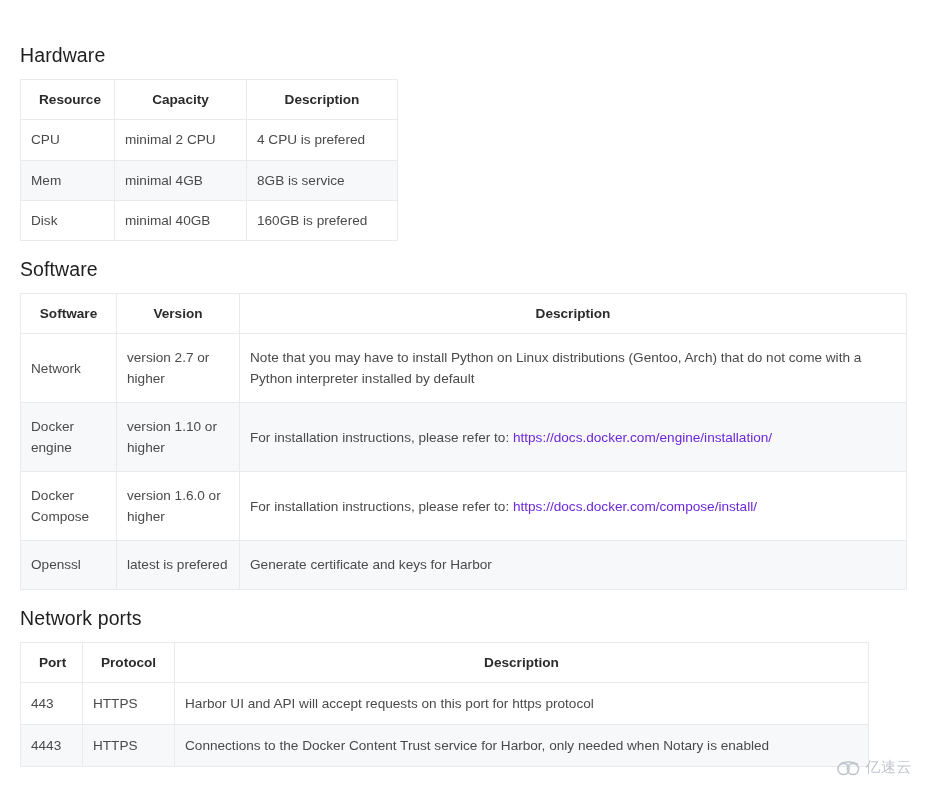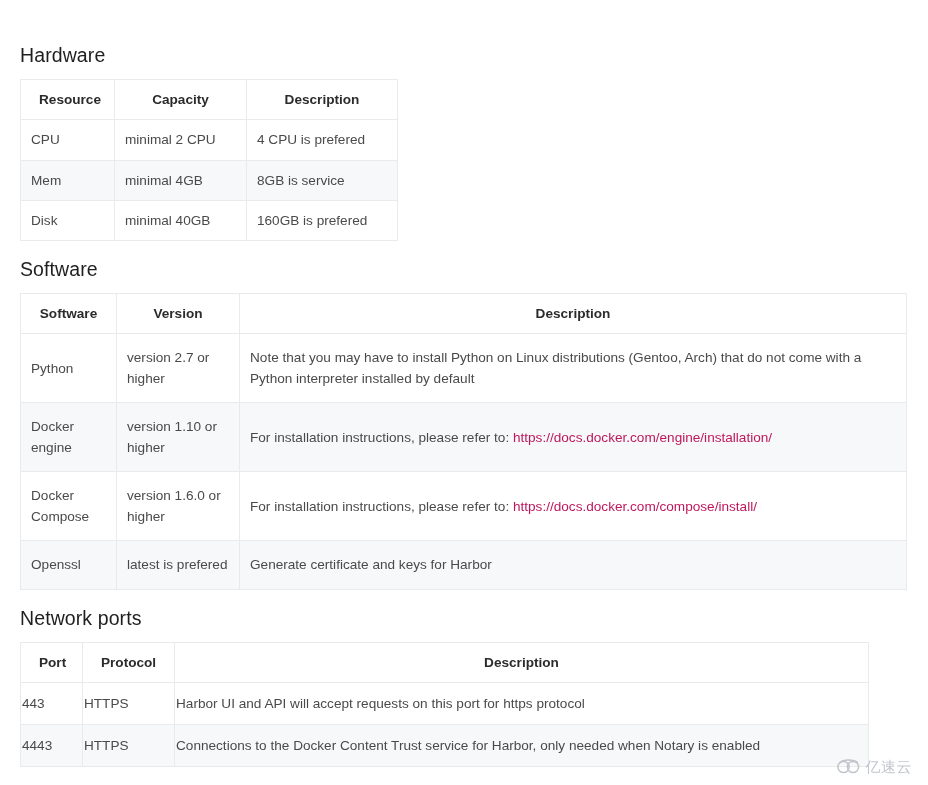--- a/index.html
+++ b/index.html
@@ -59,21 +59,21 @@
   table.doc-table tbody tr:nth-child(even) td {
     background: #f7f8f9;
   }
   table.doc-table tbody tr:nth-child(odd) td {
     background: #ffffff;
   }
   td.desc-cell, th.desc-head {
     word-wrap: break-word;
   }
   a.doc-link {
-    color: #be185d;
+    color: #6d28d9;
     text-decoration: none;
   }
 
   
   #hardware-table { width: 377px; }
   #hardware-table col.c1 { width: 94px; }
   #hardware-table col.c2 { width: 132px; }
   #hardware-table col.c3 { width: 151px; }
 
   
@@ -82,29 +82,29 @@
   #software-table col.c2 { width: 123px; }
   #software-table col.c3 { width: 667px; }
   #software-table td { padding: 11px 10px; }
   #software-table tbody tr.tall-row td { padding-top: 13px; padding-bottom: 13px; }
 
   
   #network-table { width: 848px; }
   #network-table col.c1 { width: 62px; }
   #network-table col.c2 { width: 92px; }
   #network-table col.c3 { width: 694px; }
-  #network-table td { padding: 10px 1px; }
+  #network-table td { padding: 10px 10px; }
 
   
   .watermark {
     position: absolute;
     right: 16px;
     bottom: 8px;
     display: flex;
-    align-items: flex-start;
+    align-items: flex-end;
     gap: 4px;
     opacity: 0.85;
     pointer-events: none;
   }
   .watermark .wm-text {
     font-size: 15px;
     color: #b6bcc4;
     letter-spacing: 0.5px;
     font-family: "DejaVu Sans", sans-serif;
   }
@@ -160,21 +160,21 @@
         </colgroup>
       <thead>
         <tr>
           <th>Software</th>
           <th>Version</th>
           <th class="desc-head">Description</th>
         </tr>
       </thead>
       <tbody>
         <tr class="tall-row">
-          <td>Python</td>
+          <td>Network</td>
           <td>version 2.7 or higher</td>
           <td class="desc-cell"><span>Note that you may have to install Python on Linux distributions (Gentoo, Arch) that do not come with a Python interpreter installed by default</span></td>
         </tr>
         <tr class="tall-row">
           <td>Docker engine</td>
           <td>version 1.10 or higher</td>
           <td class="desc-cell"><span>For installation instructions, please refer to: </span><a class="doc-link" href="#">https://docs.docker.com/engine/installation/</a></td>
         </tr>
         <tr class="tall-row">
           <td>Docker Compose</td>

